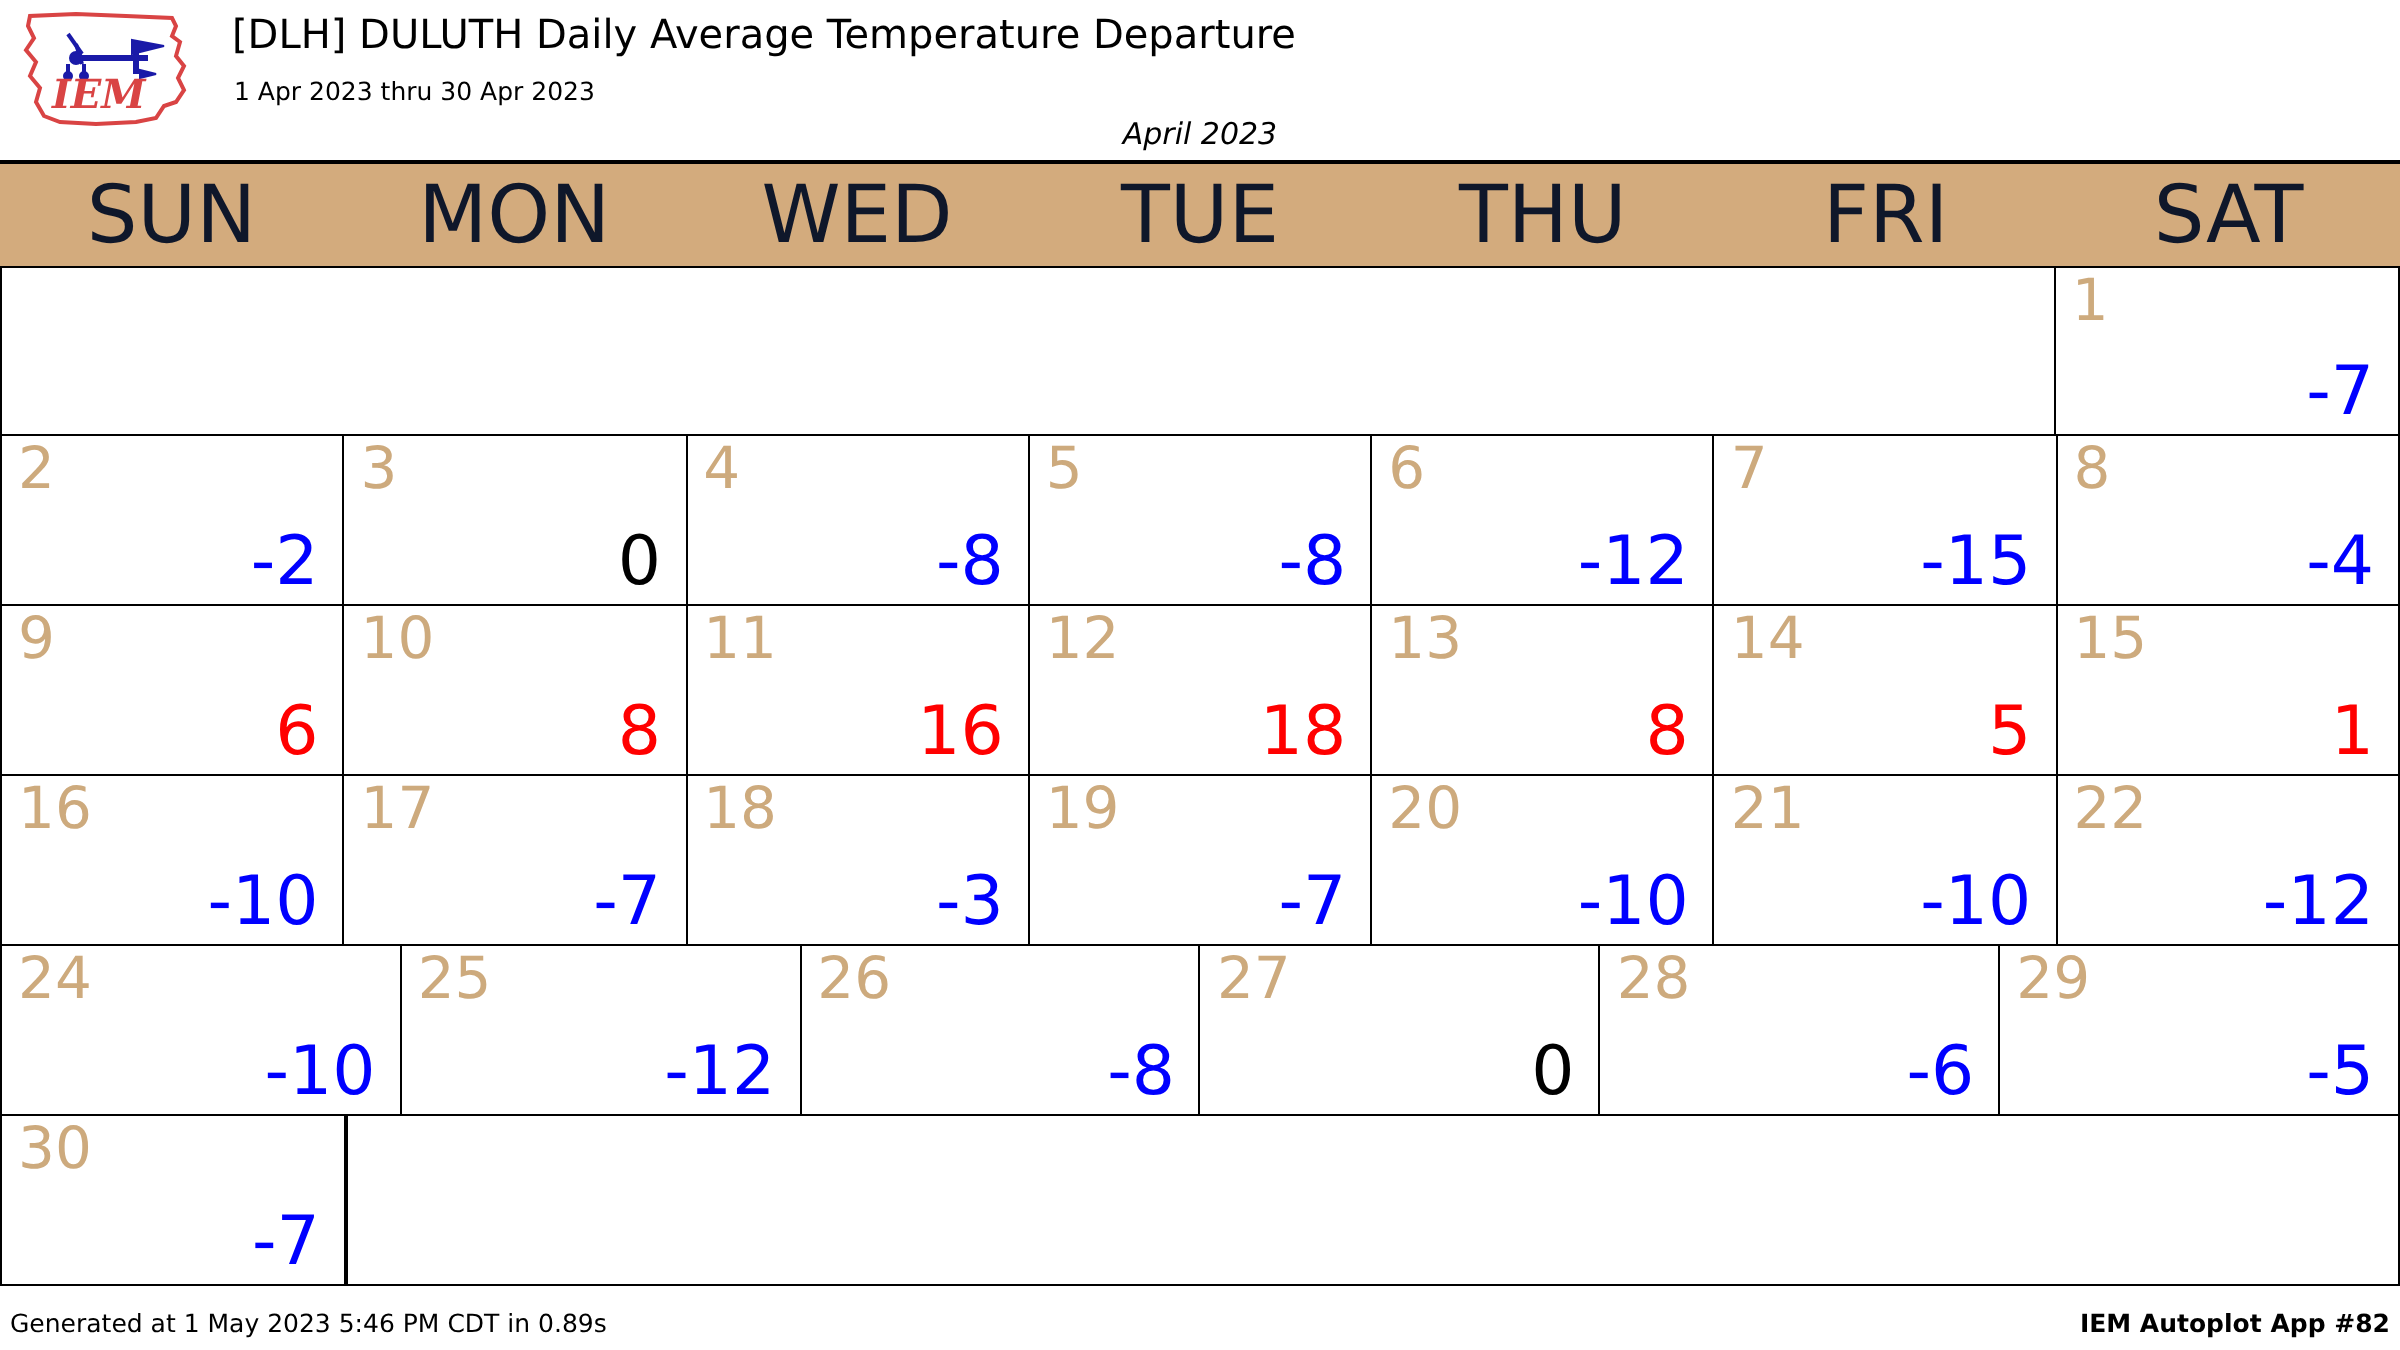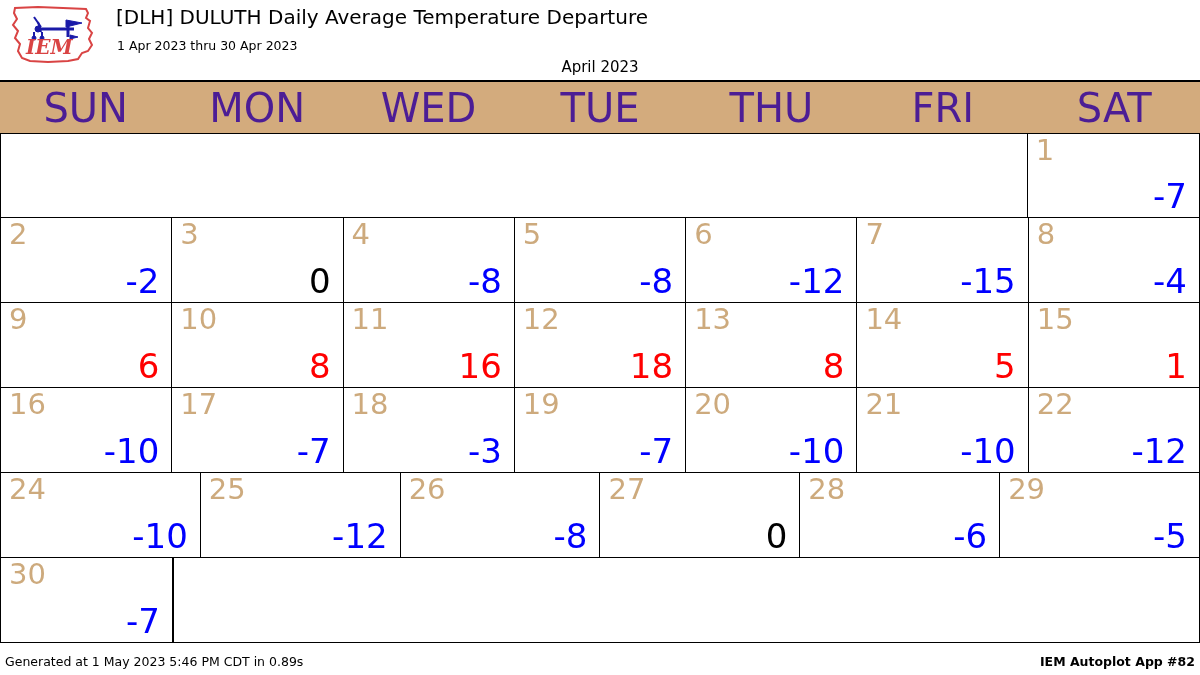--- a/index.html
+++ b/index.html
@@ -41,20 +41,21 @@
     color: #000000;
     white-space: nowrap;
   }
   #month-label {
     position: absolute;
     left: 0; top: 58px;
     width: 1200px;
     text-align: center;
     font-size: 15px;
     color: #000000;
+    font-style: italic;
   }
 
   
   #calendar {
     position: absolute;
     left: 0; top: 80px;
     width: 1200px;
   }
   .dow-row {
     display: flex;
@@ -64,21 +65,21 @@
     border-top: 2px solid #000000;
     border-bottom: 1px solid #000000;
     box-sizing: border-box;
   }
   .dow-cell {
     flex: 1 1 0;
     display: flex;
     align-items: center;
     justify-content: center;
     font-size: 40px;
-    color: #4c1d95;
+    color: #0f172a;
     line-height: 1;
     box-sizing: border-box;
   }
 
   .week-row {
     display: flex;
     width: 1200px;
     height: 85px;
     box-sizing: border-box;
   }

